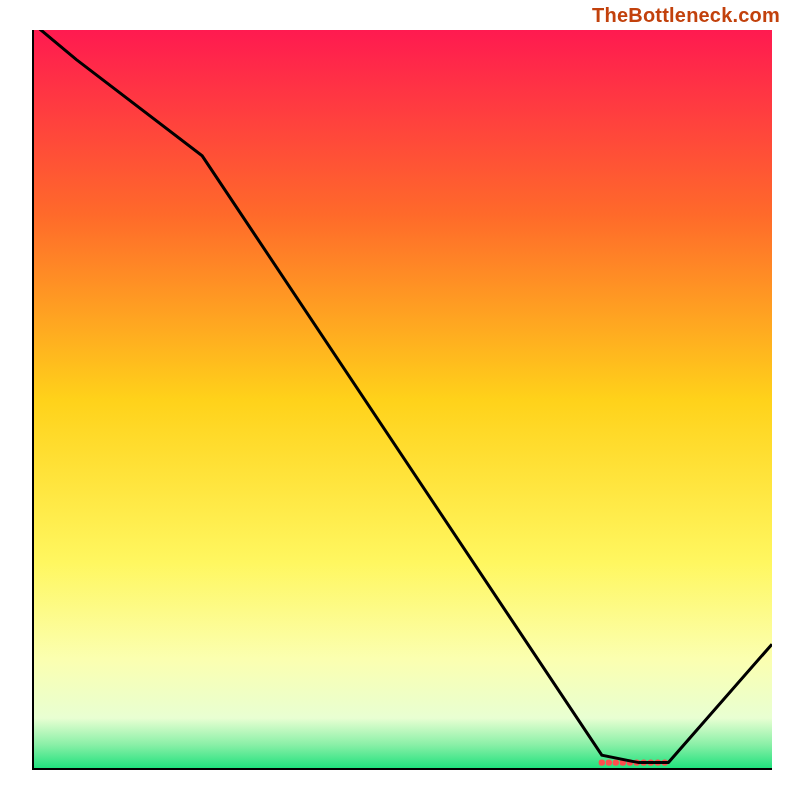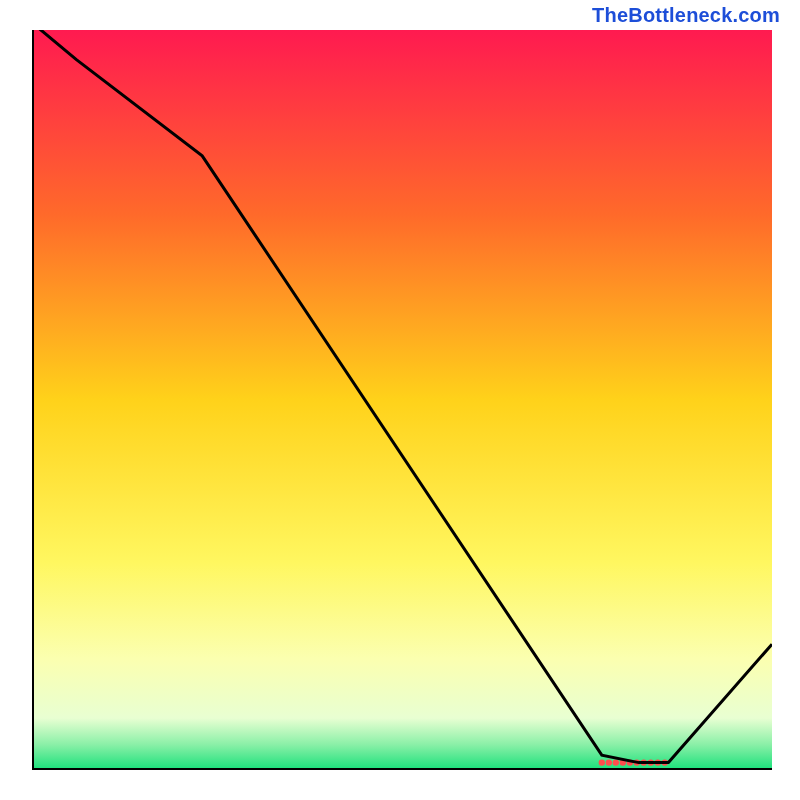--- a/index.html
+++ b/index.html
@@ -10,21 +10,21 @@
     background: #ffffff;
     font-family: Arial, Helvetica, sans-serif;
     position: relative;
   }
   .watermark {
     position: absolute;
     top: 4px;
     right: 20px;
     font-size: 20px;
     font-weight: bold;
-    color: #1d4ed8;
+    color: #c2410c;
     letter-spacing: 0.2px;
   }
   .chart-area {
     position: absolute;
     left: 32px;
     top: 30px;
     width: 740px;
     height: 740px;
     box-sizing: border-box;
   }

